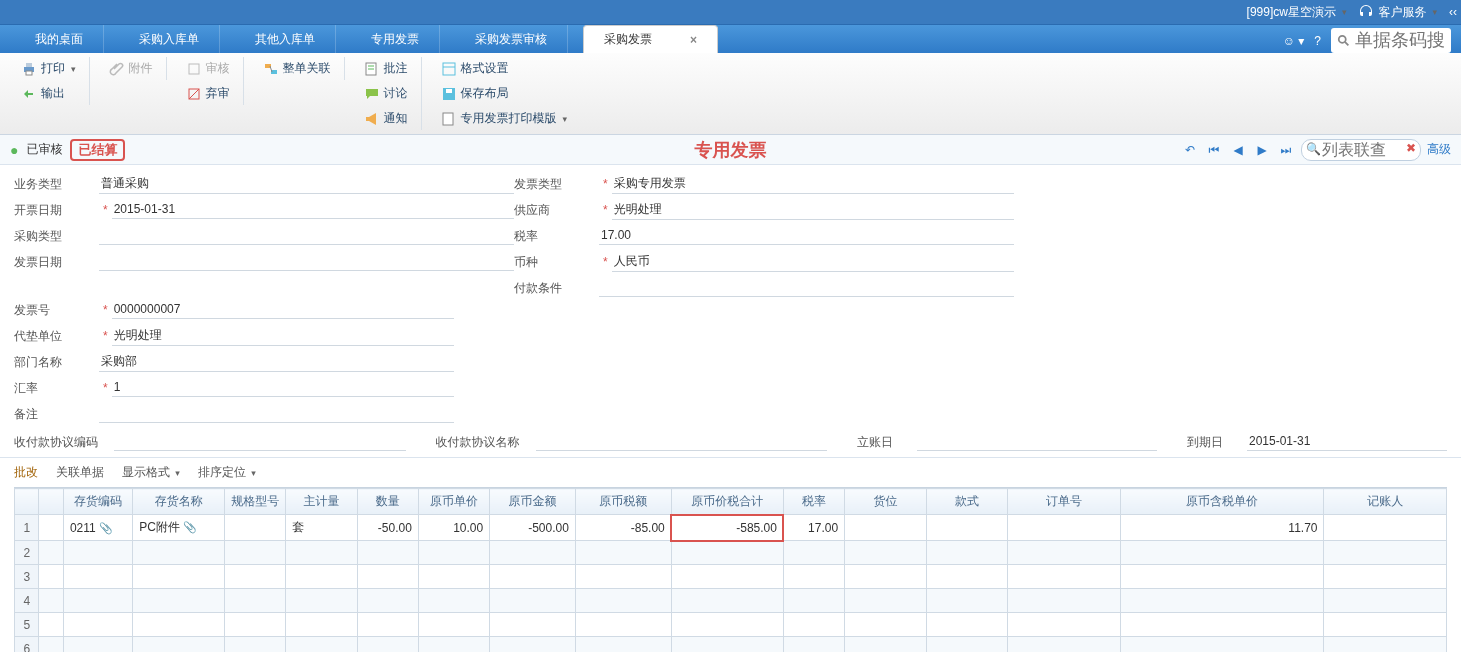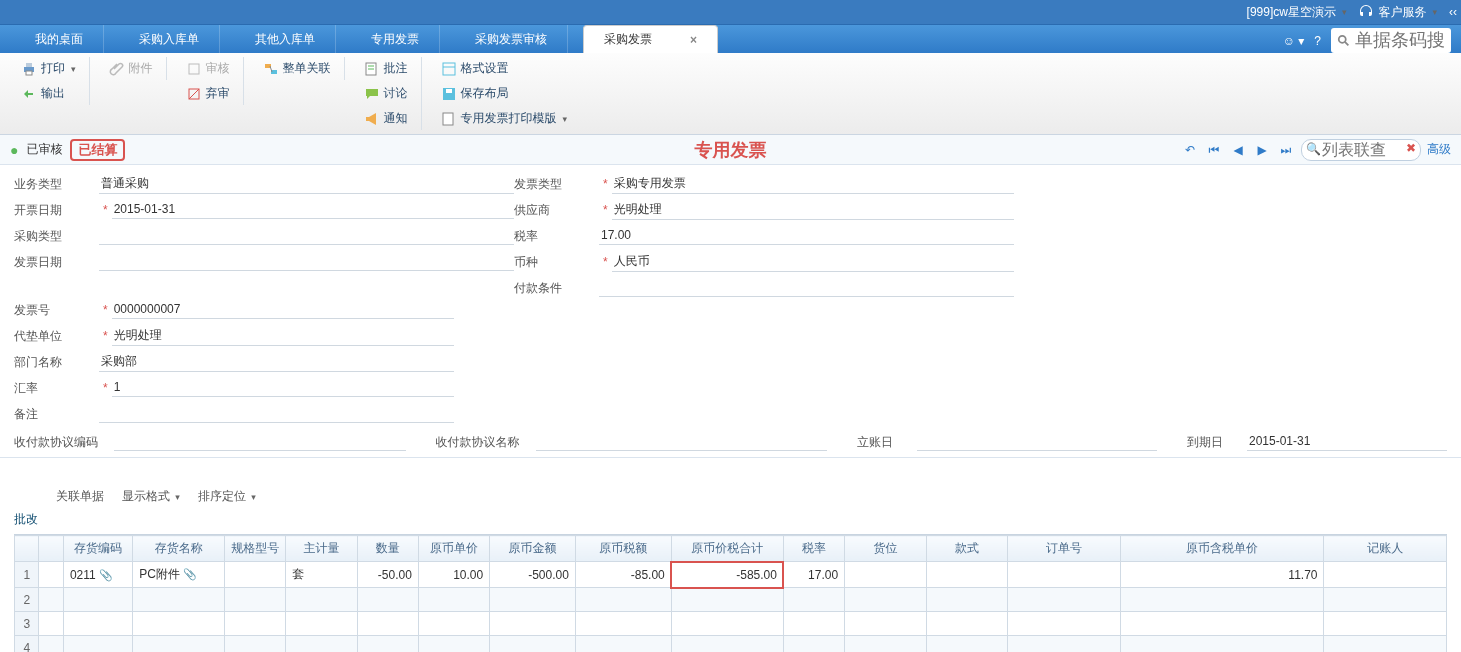--- a/index.html
+++ b/index.html
@@ -43,21 +43,21 @@
 .form-col.c3 { width: 440px; }
 .frow { display: flex; align-items: center; height: 22px; }
 .flabel { width: 85px; color: #555; }
 .fstar { color: #d9534f; margin: 0 4px; }
 .fval { border-bottom: 1px solid #d0d8e0; flex: 1; padding: 1px 2px; min-height: 18px; }
 .frow2 { display: flex; width: 100%; gap: 30px; padding-top: 6px; }
 .frow2 .frow { flex: 1; }
 
 .gridbar { border-top: 1px solid #dbe4ee; padding: 6px 14px; display: flex; align-items: center; gap: 18px; }
 .gridbar .gbtn { color: #555; cursor: pointer; }
-.gridbar .gbtn.disabled { color: #0c4a6e; margin-top: 47px; }
+.gridbar .gbtn.disabled { color: #a16207; }
 
 .grid { border-top: 1px solid #c8d4e0; margin: 0 14px; overflow-x: auto; }
 table { border-collapse: collapse; width: 100%; table-layout: fixed; }
 th, td { border: 1px solid #d0dae4; padding: 4px 6px; height: 24px; overflow: hidden; text-overflow: ellipsis; white-space: nowrap; }
 th { background: linear-gradient(#f8fbfe,#e8f0f8); color: #4a6a8a; font-weight: normal; text-align: center; }
 td.rownum { background: #f0f5fa; text-align: center; width: 28px; color: #666; }
 td.num { text-align: right; }
 tbody tr:nth-child(odd) td:not(.rownum) { background: #fff; }
 tbody tr:nth-child(even) td:not(.rownum) { background: #f5f9fc; }
 .attach-clip { color: #888; font-size: 11px; }

